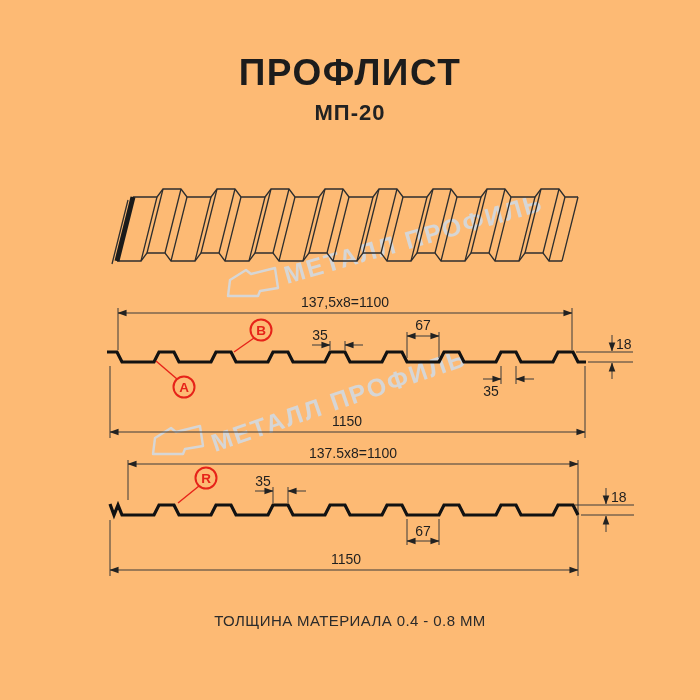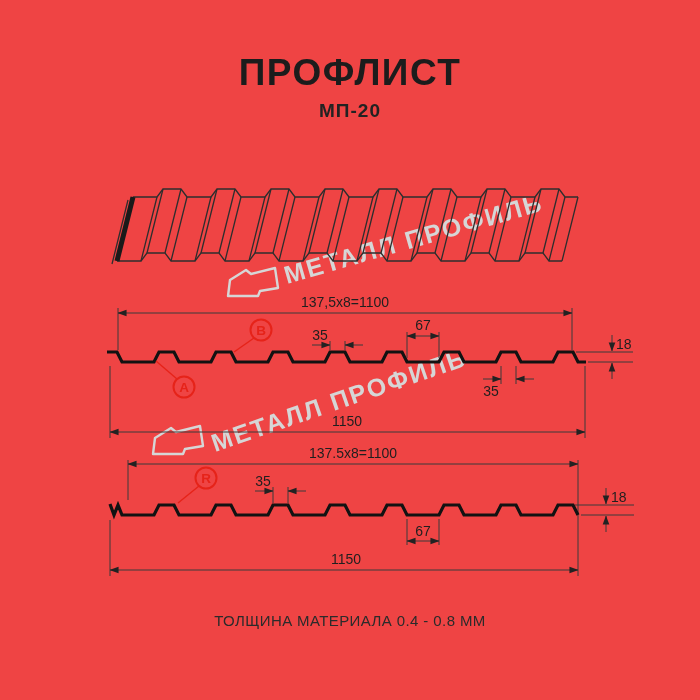--- a/index.html
+++ b/index.html
@@ -1,21 +1,21 @@
 <!DOCTYPE html>
 <html><head>
 <meta charset="utf-8">
 <style>
   html,body{margin:0;padding:0;background:#fff;}
-  .page{position:relative;width:700px;height:700px;background:#ef4444;overflow:hidden;
+  .page{position:relative;width:700px;height:700px;background:#fdba74;overflow:hidden;
         font-family:"Liberation Sans",sans-serif;}
   .title{position:absolute;top:52px;left:0;width:100%;text-align:center;
          font-size:37px;font-weight:700;letter-spacing:1.5px;color:#1c1c1c;}
   .subtitle{position:absolute;top:100px;left:0;width:100%;text-align:center;
-            font-size:19px;font-weight:700;letter-spacing:1px;color:#222;}
+            font-size:22px;font-weight:700;letter-spacing:1px;color:#222;}
   .caption{position:absolute;top:612px;left:0;width:100%;text-align:center;
            font-size:15px;font-weight:400;letter-spacing:.4px;color:#2b2b2b;}
   svg.drawing{position:absolute;left:0;top:0;}
   .sheet{fill:none;stroke:#2e2e2e;stroke-width:1.3px;stroke-linejoin:round;}
   .sheet-edge{stroke:#1a1a1a;stroke-width:5px;}
   .profile{fill:none;stroke:#121212;stroke-width:3.2px;stroke-linejoin:miter;}
   .thin{fill:none;stroke:#3a3a3a;stroke-width:1px;}
   .dim-text{font-family:"Liberation Sans",sans-serif;font-size:14px;fill:#1f1f1f;}
   .red-line{stroke:#e62319;stroke-width:1.4px;fill:none;}
   .red-circle{fill:none;stroke:#e62319;stroke-width:2px;}

